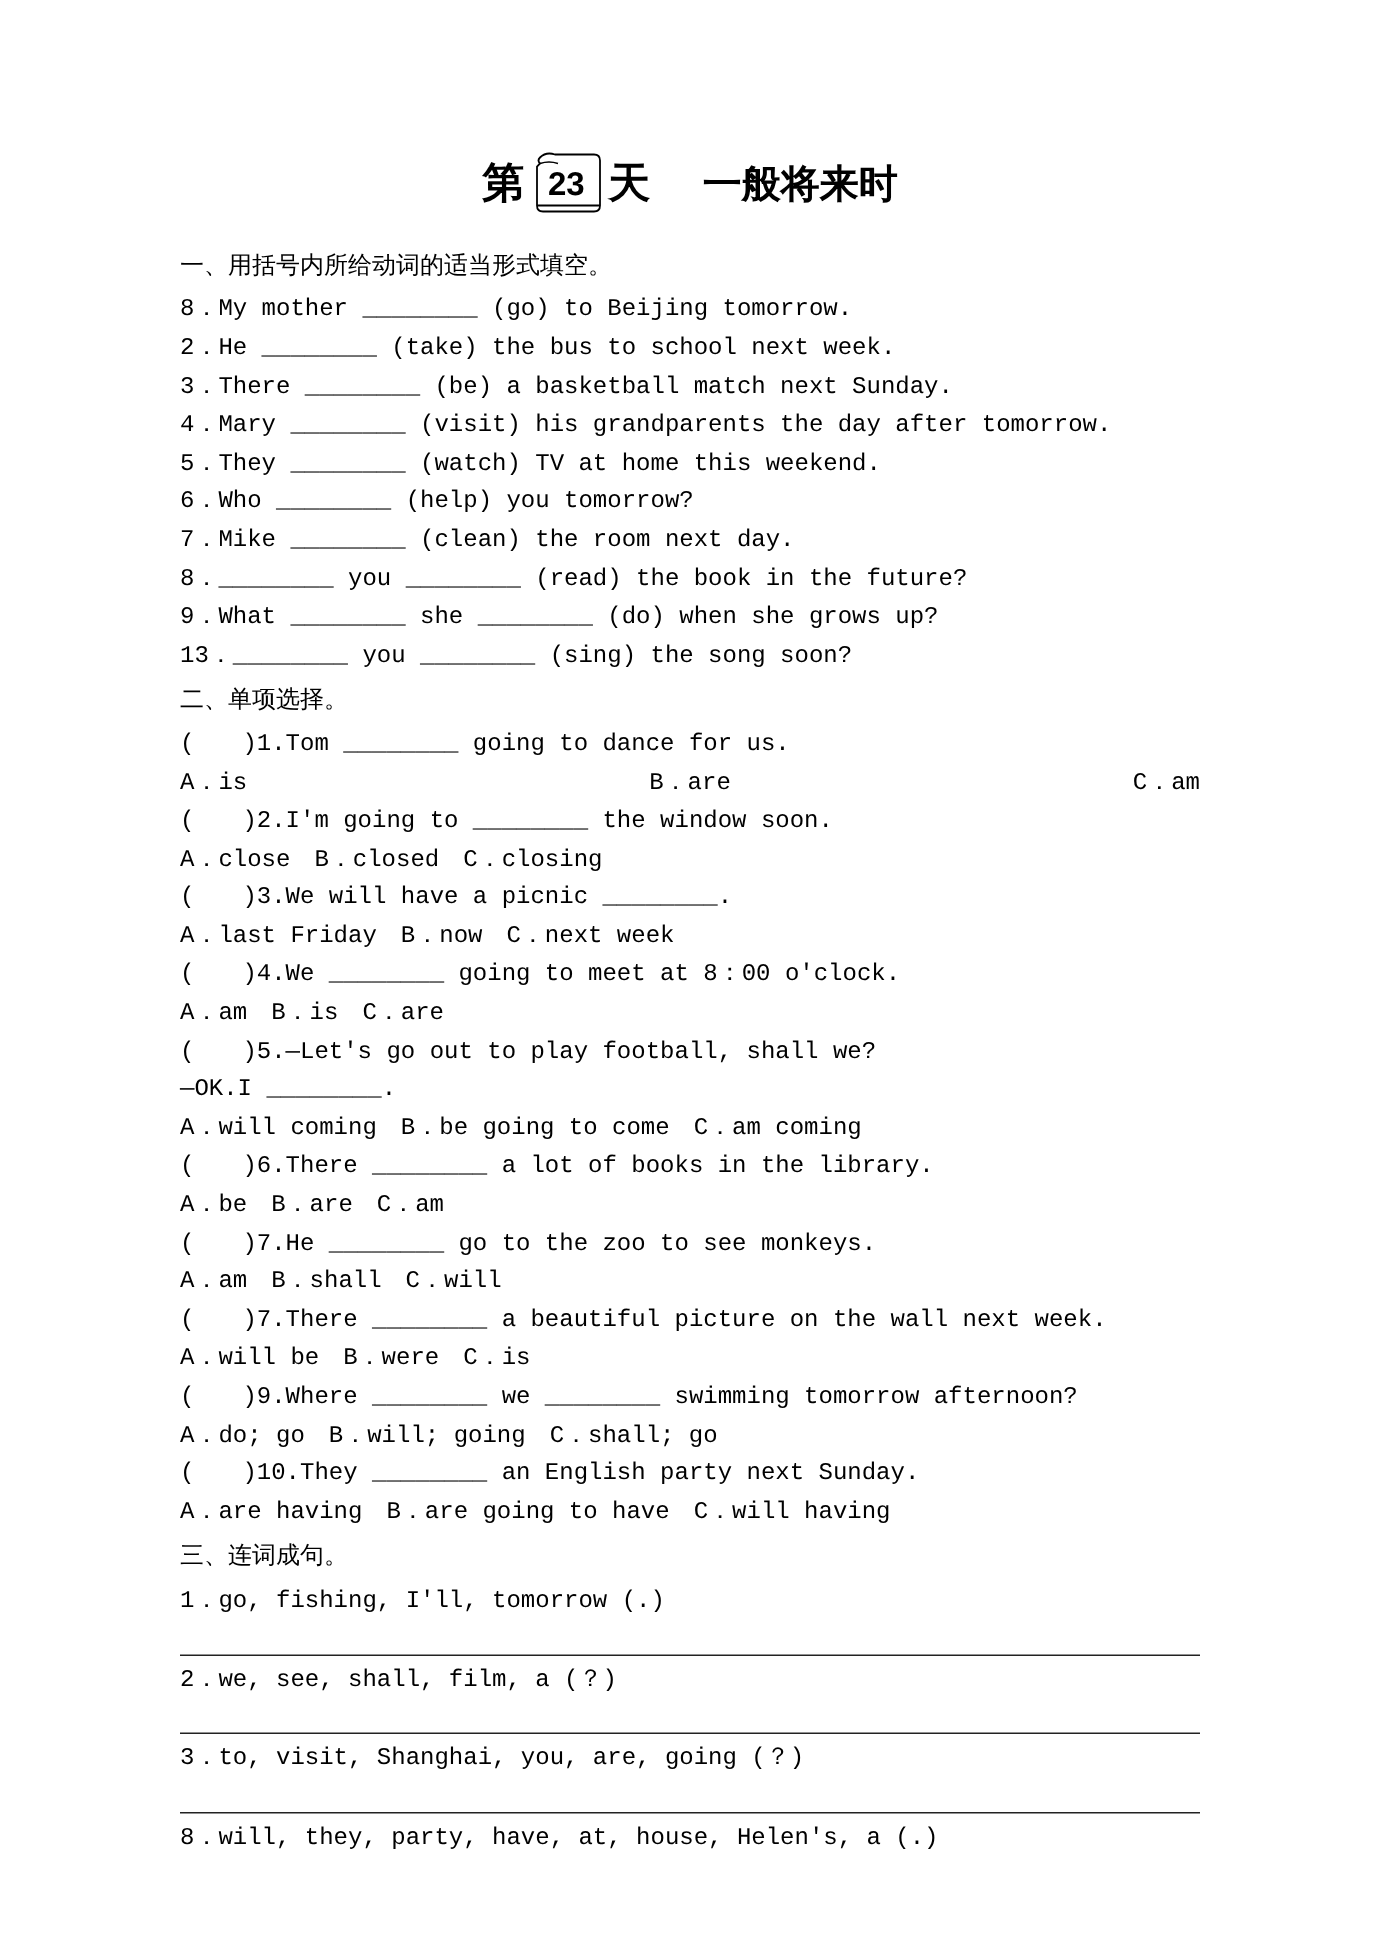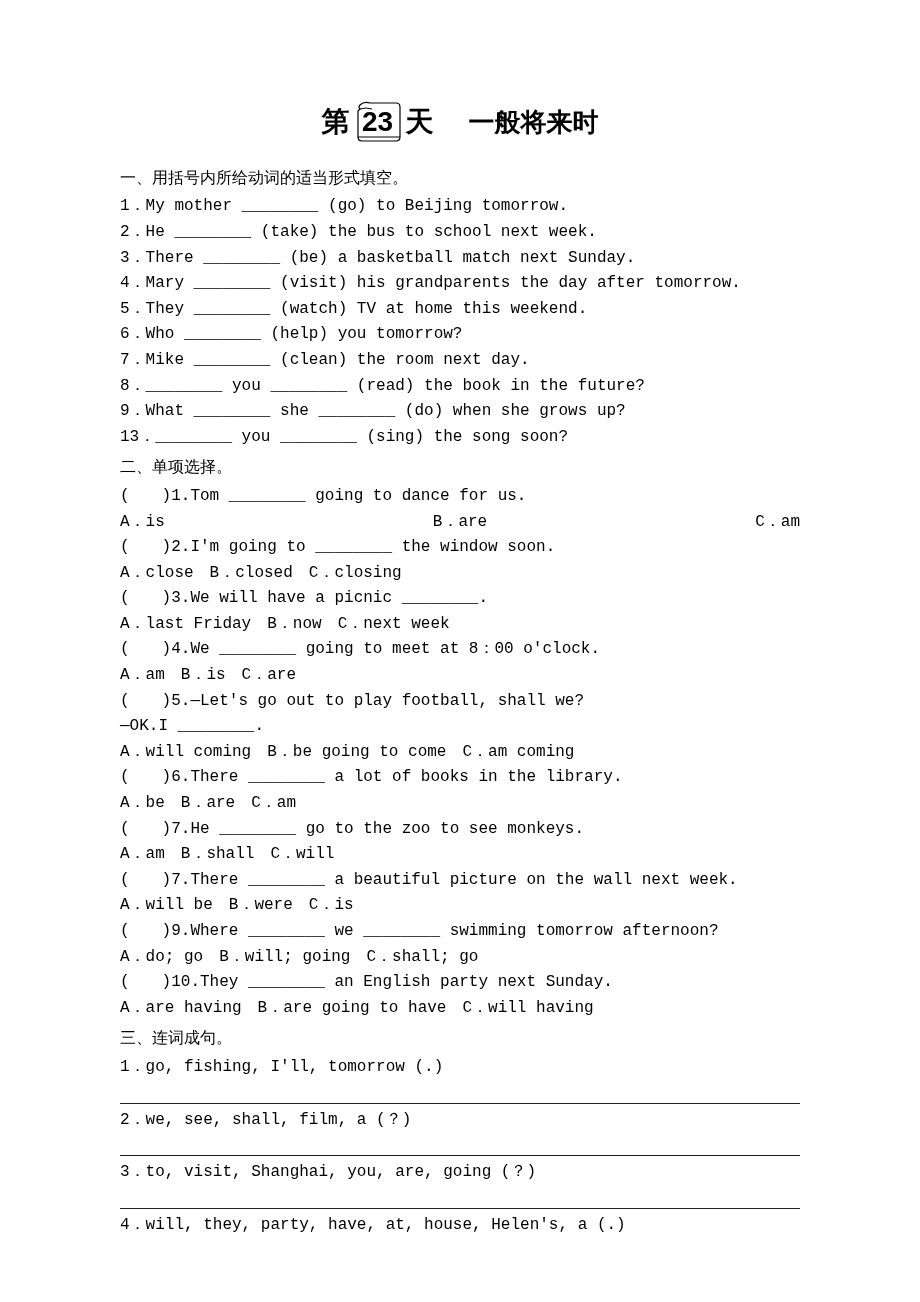--- a/index.html
+++ b/index.html
@@ -32,21 +32,21 @@
     }
     .title-badge {
       display: inline-flex;
       align-items: center;
       justify-content: center;
       position: relative;
       width: 48px;
       height: 42px;
     }
     .title-num {
-      font-size: 28px;
+      font-size: 22px;
       font-weight: bold;
       color: #000;
       font-family: Arial, sans-serif;
       position: relative;
       z-index: 2;
     }
     .title-right {
       font-size: 28px;
       font-weight: bold;
       font-family: "SimHei", "黑体", sans-serif;
@@ -101,21 +101,21 @@
         <path d="M6 8 Q12 6 18 8" fill="none" stroke="#000" stroke-width="1"></path>
         <line x1="4" y1="36" x2="46" y2="36" stroke="#000" stroke-width="1.2"></line>
       </svg>
       <span class="title-num">23</span>
     </span>
     <span class="title-right">天</span>
     <span class="title-subtitle">一般将来时</span>
   </div>
 
   <div class="section-heading">一、用括号内所给动词的适当形式填空。</div>
-  <div class="line">1．My mother ________ (go) to Beijing tomorrow.</div>
+  <div class="line">8．My mother ________ (go) to Beijing tomorrow.</div>
   <div class="line">2．He ________ (take) the bus to school next week.</div>
   <div class="line">3．There ________ (be) a basketball match next Sunday.</div>
   <div class="line">4．Mary ________ (visit) his grandparents the day after tomorrow.</div>
   <div class="line">5．They ________ (watch) TV at home this weekend.</div>
   <div class="line">6．Who ________ (help) you tomorrow?</div>
   <div class="line">7．Mike ________ (clean) the room next day.</div>
   <div class="line">8．________ you ________ (read) the book in the future?</div>
   <div class="line">9．What ________ she ________ (do) when she grows up?</div>
   <div class="line">13．________ you ________ (sing) the song soon?</div>
 
@@ -160,15 +160,15 @@
 
   <div class="line">1．go, fishing, I'll, tomorrow (.)</div>
   <div class="blank-line"></div>
 
   <div class="line">2．we, see, shall, film, a (？)</div>
   <div class="blank-line"></div>
 
   <div class="line">3．to, visit, Shanghai, you, are, going (？)</div>
   <div class="blank-line"></div>
 
-  <div class="line">4．will, they, party, have, at, house, Helen's, a (.)</div>
+  <div class="line">8．will, they, party, have, at, house, Helen's, a (.)</div>
 
 </div>
 
 </body></html>

